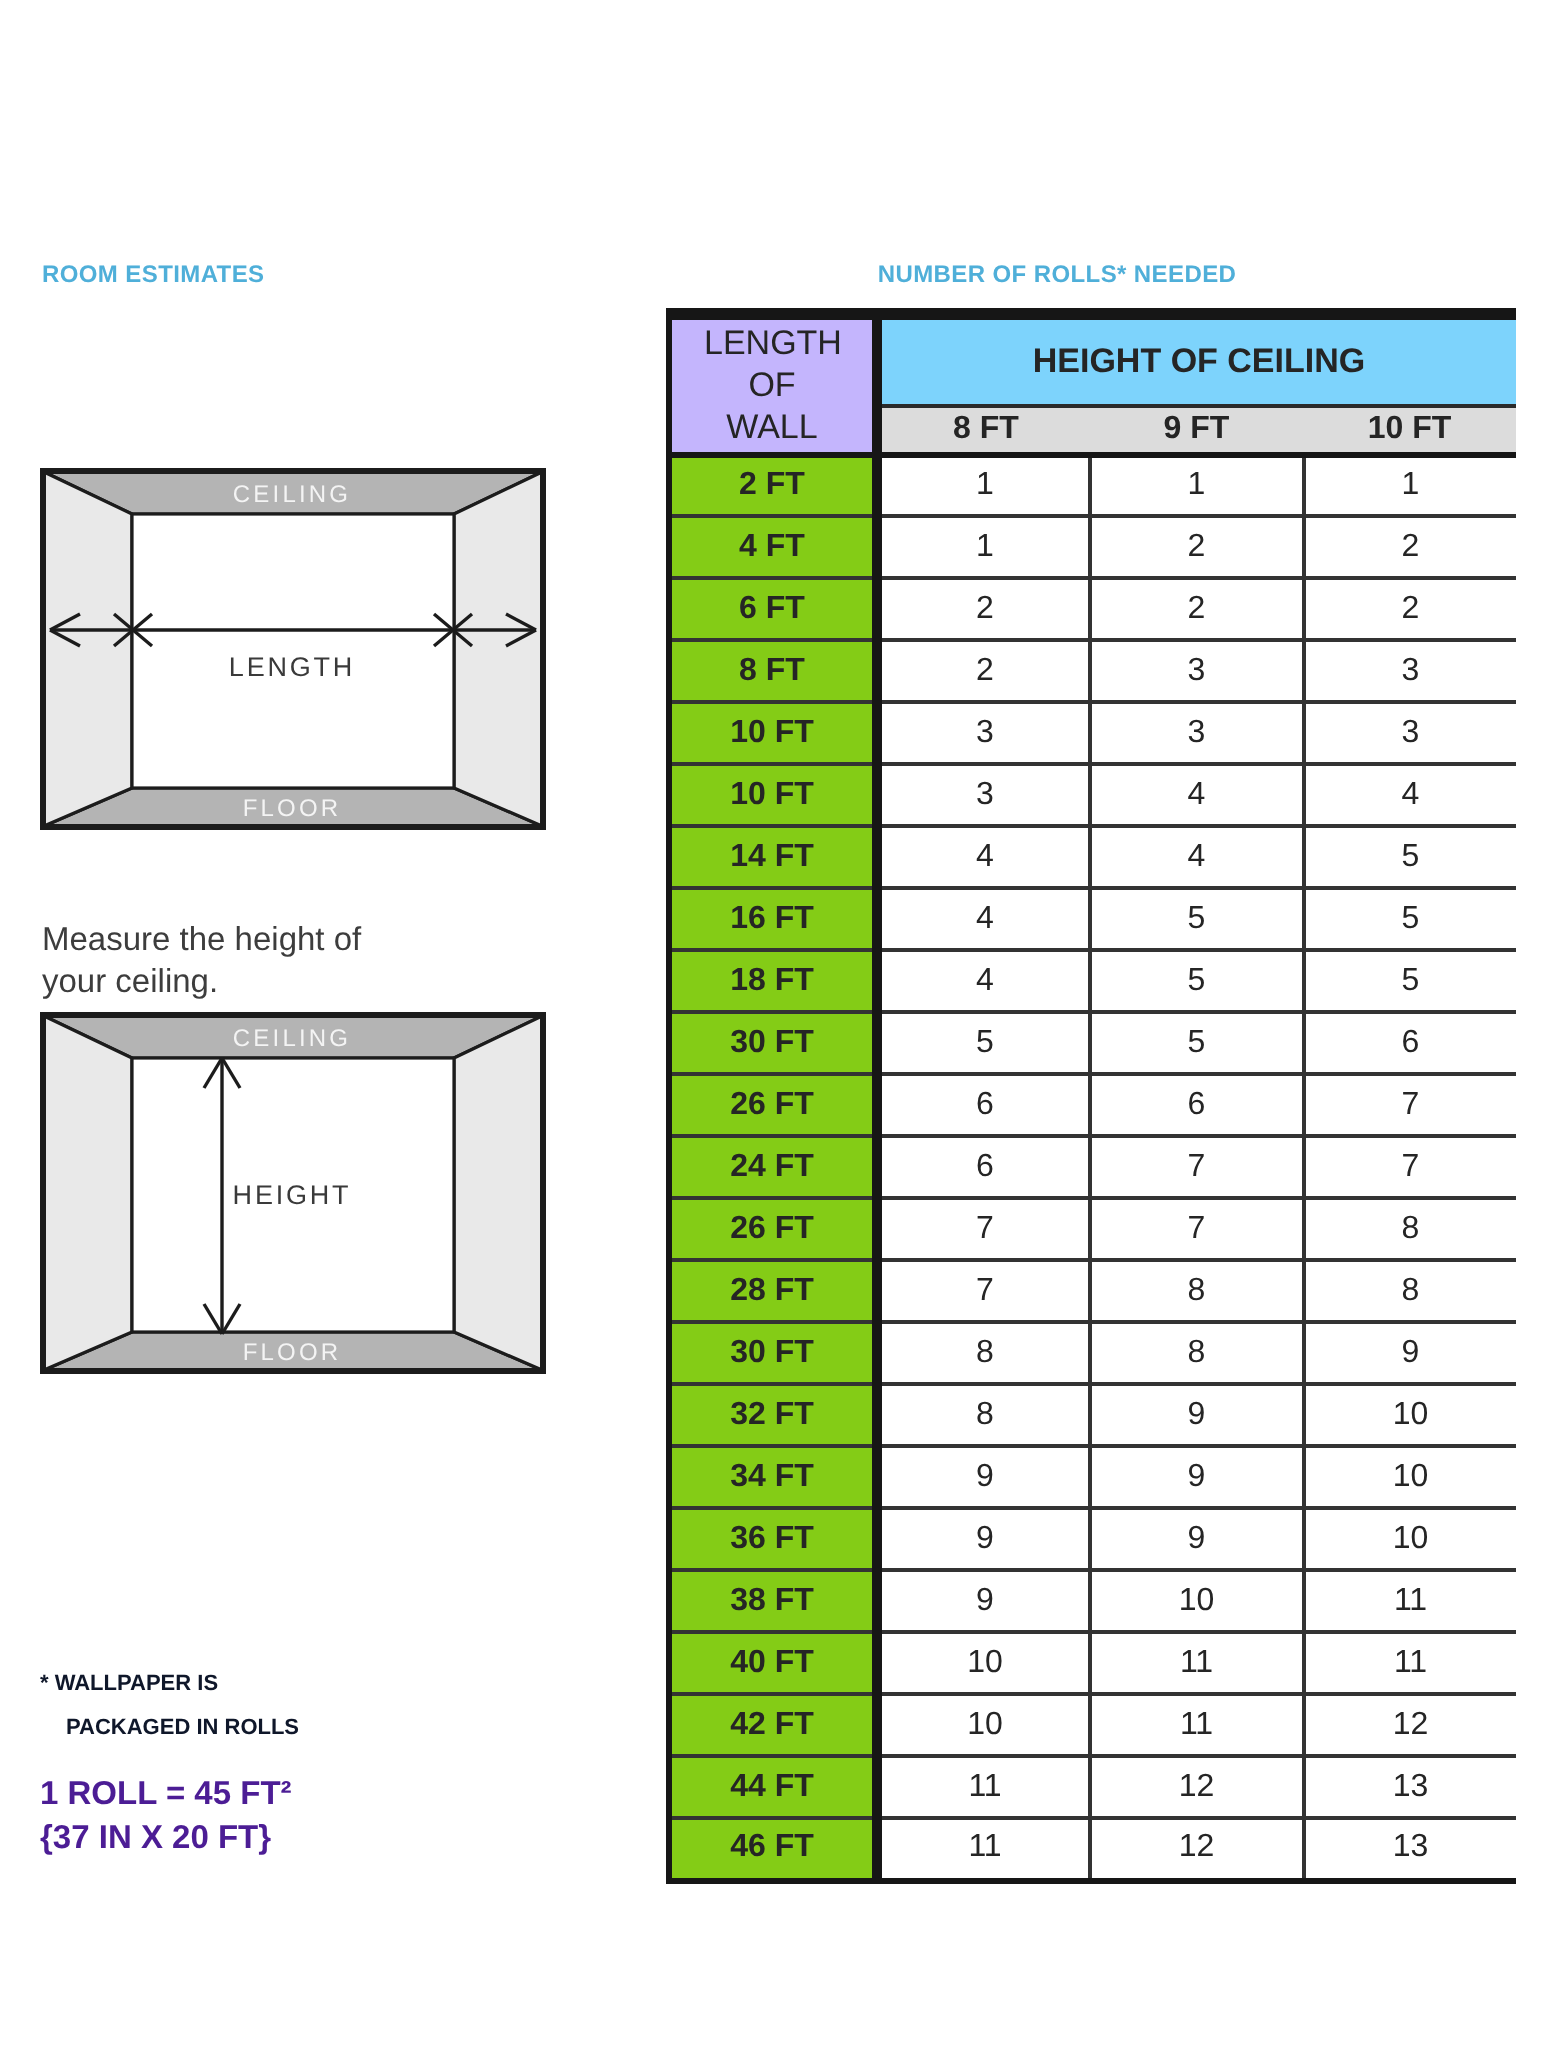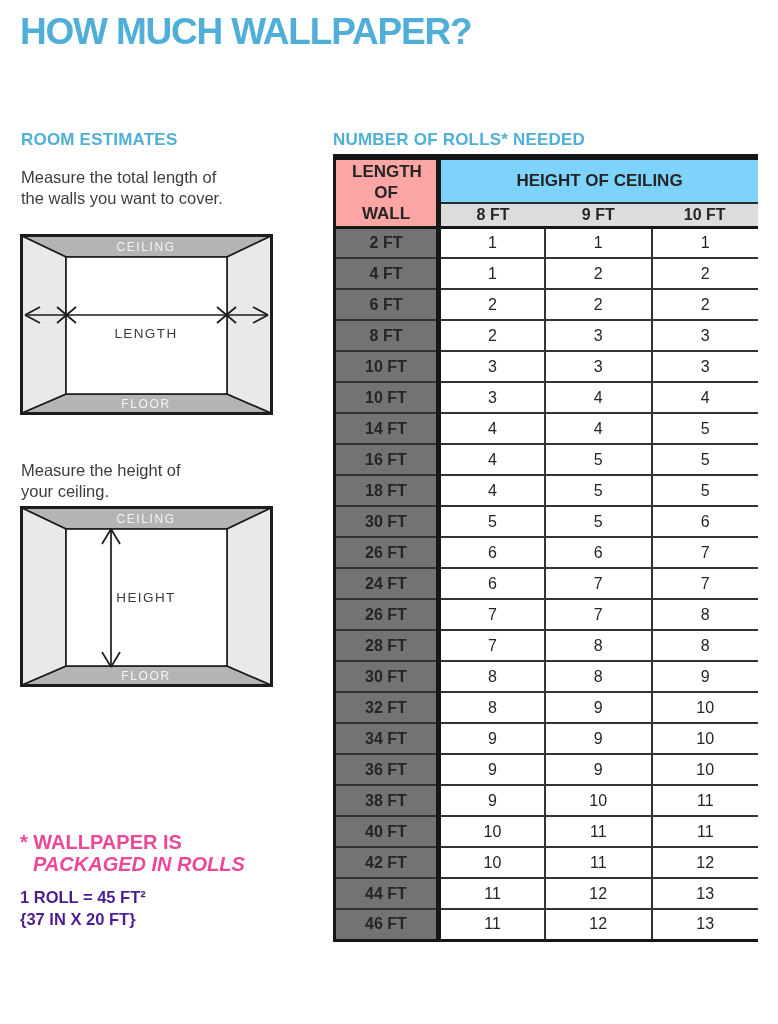--- a/index.html
+++ b/index.html
@@ -16,28 +16,28 @@
     position: absolute;
     left: 20px; top: 11px;
     font-size: 37px;
     font-weight: bold;
     letter-spacing: -1.2px;
     color: #4fafd9;
     white-space: nowrap;
   }
   .section-heading {
     position: absolute;
-    font-size: 17px;
+    font-size: 12px;
     font-weight: bold;
     letter-spacing: 0.2px;
     color: #4fafd9;
     white-space: nowrap;
   }
   .heading-room { left: 21px; top: 130px; }
-  .heading-rolls { left: 333px; top: 130px; width: 425px; }
+  .heading-rolls { left: 316px; top: 130px; width: 425px; text-align: center; }
   .step-text {
     position: absolute;
     left: 21px;
     font-size: 16.5px;
     line-height: 20.5px;
     color: #3d3d3d;
     white-space: pre-line;
   }
   .step1 { top: 167px; }
   .step2 { top: 440px; margin-top: 20px; }
@@ -55,26 +55,26 @@
   .dim-label {
     font-family: "Liberation Sans", sans-serif;
     font-size: 13.5px;
     letter-spacing: 1.4px;
     fill: #3a3a3a;
     text-anchor: middle;
   }
   .footnote {
     position: absolute;
     left: 20px; top: 832px;
-    font-size: 20px;
+    font-size: 11px;
     font-weight: bold;
     line-height: 21.5px;
-    color: #ec4899;
-  }
-  .footnote .indent { padding-left: 13px; font-style: italic; }
+    color: #0f172a;
+  }
+  .footnote .indent { padding-left: 13px; }
   .roll-info {
     position: absolute;
     left: 20px; top: 886px;
     font-size: 16.5px;
     font-weight: bold;
     line-height: 22px;
     color: #4c1d95;
   }
   
   .rolls-table {
@@ -87,70 +87,67 @@
     border-left: 3px solid #161616;
     border-bottom: 3px solid #161616;
   }
   .rolls-table col.c-label { width: 104px; }
   .rolls-table th, .rolls-table td {
     text-align: center;
     vertical-align: middle;
     color: #252525;
   }
   .rolls-table th.corner {
-    background: #fca5a5;
+    background: #c4b5fd;
     border-right: 5px solid #161616;
     border-bottom: 3px solid #161616;
     font-size: 17px;
-    font-weight: bold;
+    font-weight: normal;
     line-height: 21px;
     padding: 0 16px;
   }
   .rolls-table th.group {
     background: #7dd3fc;
     border-bottom: 2px solid #2a2a2a;
     font-size: 17px;
     font-weight: bold;
     height: 46px;
   }
   .rolls-table tr.subhead th {
     background: #dcdcdc;
     border-bottom: 3px solid #161616;
     font-size: 16px;
     font-weight: bold;
     height: 24px;
   }
   .rolls-table tbody th {
-    background: #737373;
+    background: #84cc16;
     border-right: 5px solid #161616;
     border-top: 2px solid #333333;
     font-size: 16px;
     font-weight: bold;
     height: 31px;
   }
   .rolls-table tbody td {
     background: #ffffff;
     border-top: 2px solid #333333;
     border-left: 2px solid #333333;
     font-size: 16px;
     height: 31px;
   }
 </style>
 </head>
 <body>
 
 <div class="page">
 
-  <h1 class="page-title">HOW MUCH WALLPAPER?</h1>
 
   <h2 class="section-heading heading-room">ROOM ESTIMATES</h2>
   <h2 class="section-heading heading-rolls">NUMBER OF ROLLS* NEEDED</h2>
 
-  <p class="step-text step1">Measure the total length of
-the walls you want to cover.</p>
 
   <svg class="diagram diagram1" width="253" height="181" viewBox="0 0 253 181">
     <g stroke="#1c1c1c" stroke-width="1.6">
       <polygon points="2,2 251,2 207,23 46,23" fill="#b4b4b4"></polygon>
       <polygon points="2,179 251,179 207,160 46,160" fill="#b4b4b4"></polygon>
       <polygon points="2,2 46,23 46,160 2,179" fill="#e9e9e9"></polygon>
       <polygon points="251,2 207,23 207,160 251,179" fill="#e9e9e9"></polygon>
       <rect x="46" y="23" width="161" height="137" fill="#ffffff"></rect>
     </g>
     <rect x="1.5" y="1.5" width="250" height="178" fill="none" stroke="#1c1c1c" stroke-width="3"></rect>

